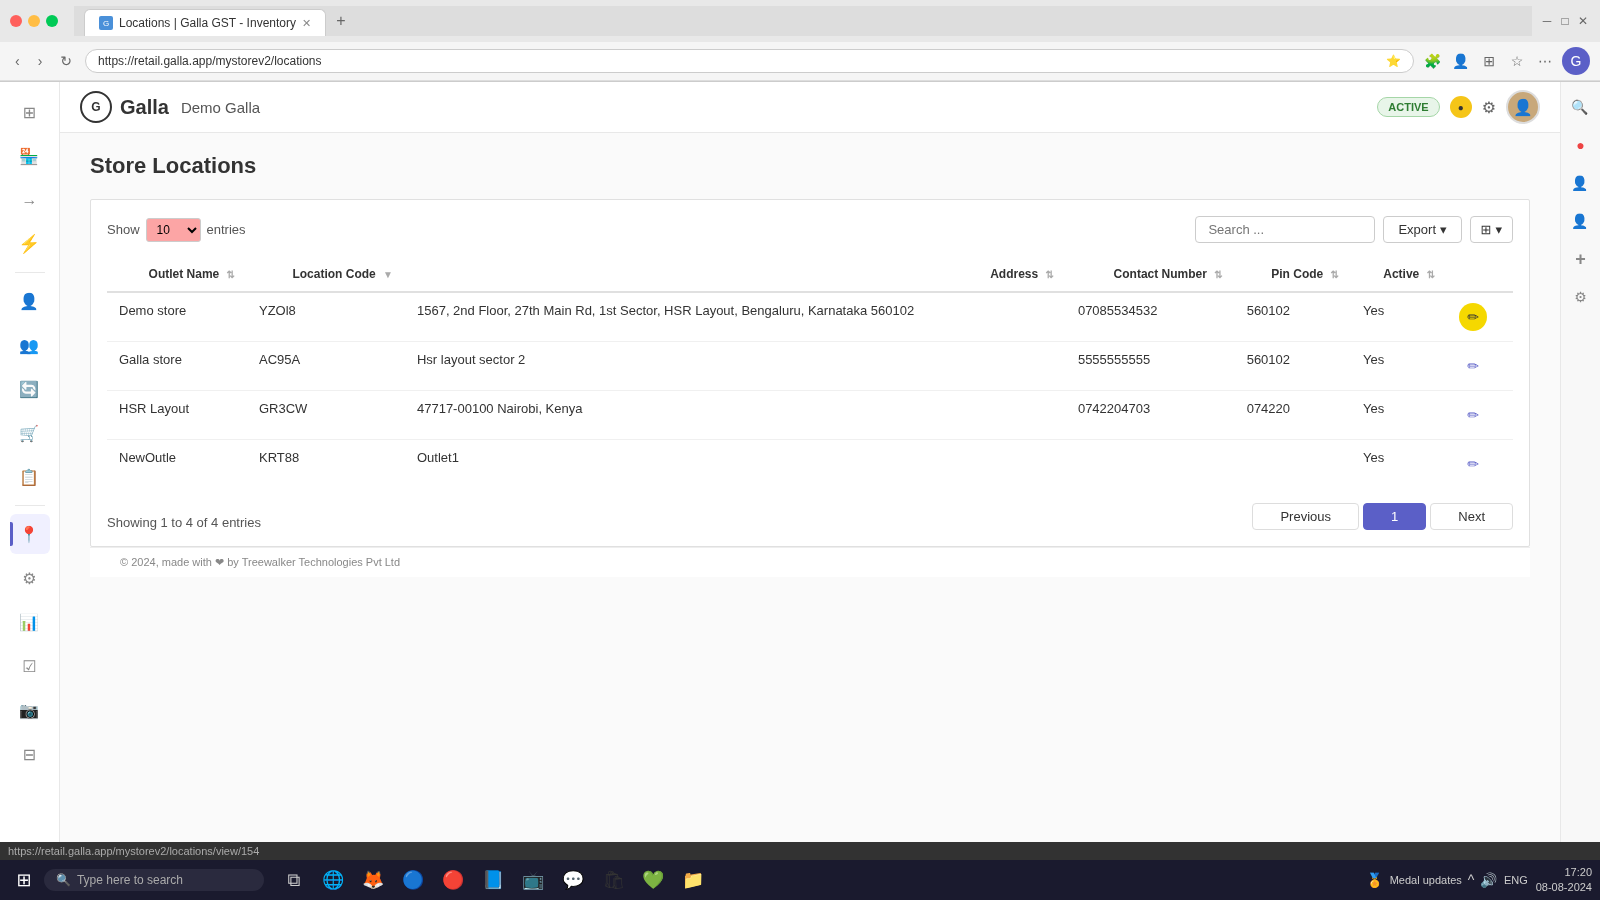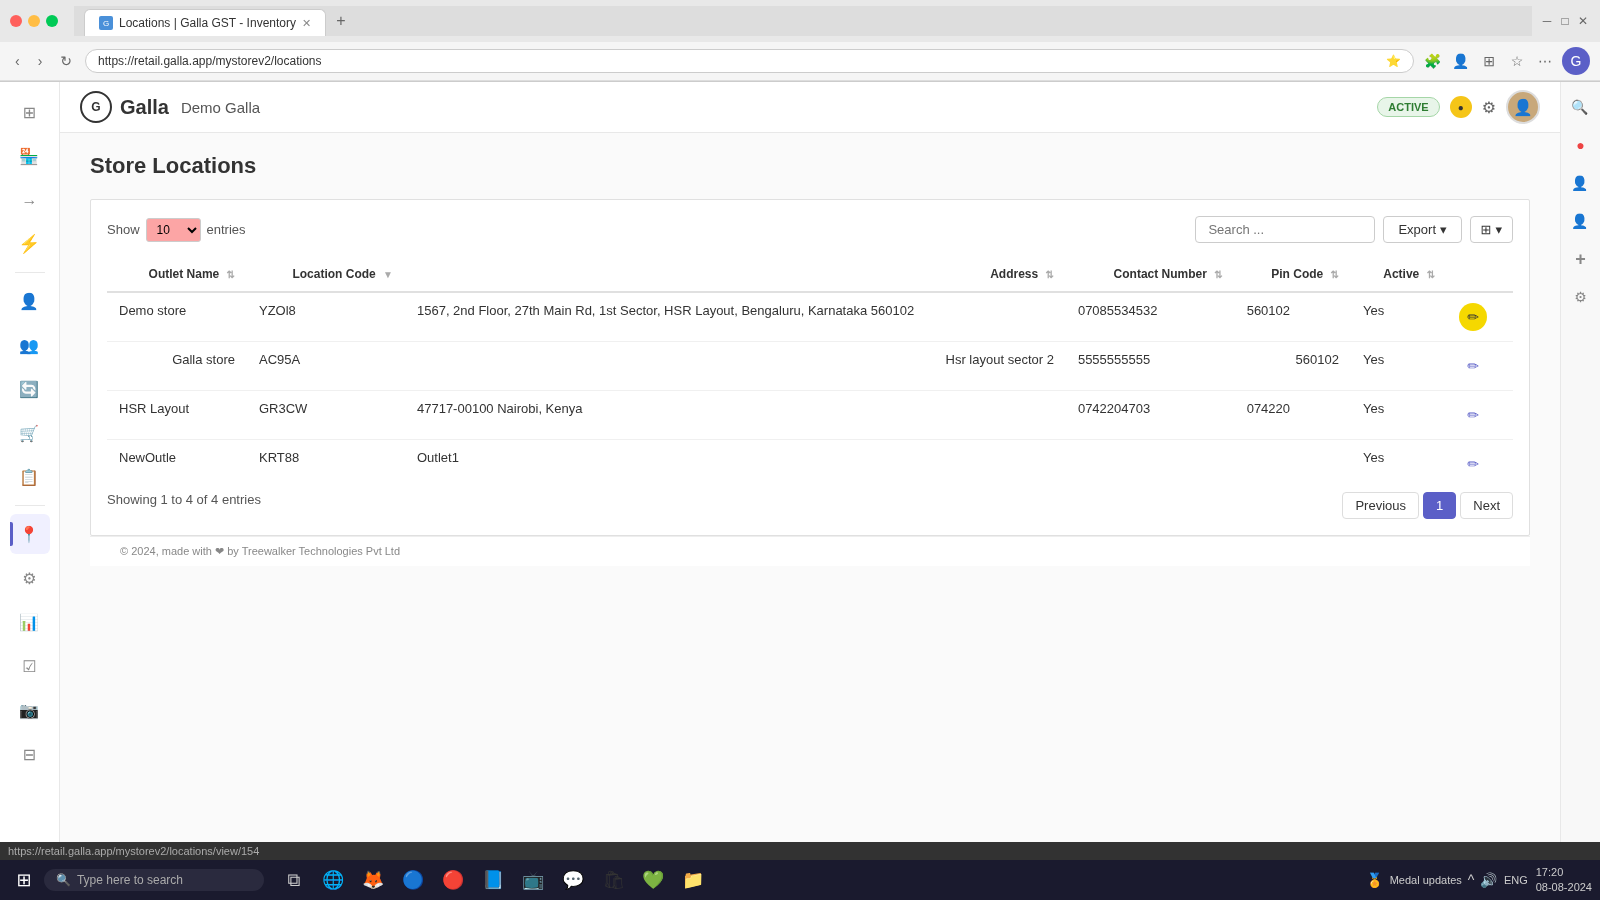--- a/index.html
+++ b/index.html
@@ -73,44 +73,44 @@
     .search-input { padding: 5px 12px; border: 1px solid #ccc; border-radius: 4px; font-size: 13px; width: 180px; color: #999; }
     .export-btn { display: flex; align-items: center; gap: 4px; padding: 5px 14px; background: #fff; border: 1px solid #ccc; border-radius: 4px; cursor: pointer; font-size: 13px; color: #333; }
     .grid-view-btn { display: flex; align-items: center; gap: 4px; padding: 5px 10px; background: #fff; border: 1px solid #ccc; border-radius: 4px; cursor: pointer; font-size: 13px; color: #333; }
 
     
     .data-table { width: 100%; border-collapse: collapse; font-size: 13px; }
     .data-table th { text-align: right; padding: 10px 12px; border-bottom: 2px solid #e0e0e0; color: #333; font-weight: bold; font-size: 12px; white-space: nowrap; cursor: pointer; }
     .data-table th .sort-icon { color: #aaa; font-size: 10px; margin-left: 4px; }
     .data-table td { padding: 10px 12px; border-bottom: 1px solid #f0f0f0; color: #333; vertical-align: top; }
     .data-table tr:last-child td { border-bottom: none; }
-    .link-cell { color: #5b5fc7; cursor: pointer; text-align: right; }
+    .link-cell { color: #5b5fc7; cursor: pointer; }
     .edit-btn { width: 28px; height: 28px; border-radius: 50%; background: transparent; border: none; cursor: pointer; display: flex; align-items: center; justify-content: center; color: #5b5fc7; font-size: 14px; }
     .edit-btn.highlighted { background: #f5d800; color: #333; }
 
     
-    .table-footer { display: flex; align-items: flex-start; justify-content: space-between; margin-top: 4px; }
+    .table-footer { display: flex; align-items: flex-end; justify-content: space-between; margin-top: 15px; }
     .showing-text { font-size: 13px; color: #555; }
     .pagination { display: flex; align-items: center; gap: 4px; }
-    .page-btn { padding: 5px 12px; border: 1px solid #ddd; border-radius: 4px; background: #fff; cursor: pointer; font-size: 13px; color: #333; }
+    .page-btn { padding: 5px 27px; border: 1px solid #ddd; border-radius: 4px; background: #fff; cursor: pointer; font-size: 13px; color: #333; }
     .page-btn.active { background: #5b5fc7; color: #fff; border-color: #5b5fc7; }
 
     
     .app-footer { padding: 8px 30px; font-size: 11px; color: #888; border-top: 1px solid #eee; background: #fff; }
 
     
     .taskbar { height: 40px; background: #1a1a2e; display: flex; align-items: center; padding: 0 8px; gap: 4px; position: fixed; bottom: 0; left: 0; width: 1600px; }
     .taskbar-start { width: 32px; height: 32px; display: flex; align-items: center; justify-content: center; color: #fff; font-size: 18px; cursor: pointer; }
     .taskbar-search { display: flex; align-items: center; gap: 6px; background: #2a2a3e; border-radius: 16px; padding: 4px 12px; color: #aaa; font-size: 12px; width: 220px; cursor: pointer; }
     .taskbar-apps { display: flex; gap: 4px; margin-left: 8px; }
     .taskbar-app { width: 36px; height: 36px; display: flex; align-items: center; justify-content: center; border-radius: 4px; cursor: pointer; font-size: 18px; }
     .taskbar-right { margin-left: auto; display: flex; align-items: center; gap: 8px; color: #ccc; font-size: 11px; }
     .sys-tray { display: flex; gap: 6px; align-items: center; }
     .sys-icon { font-size: 14px; cursor: pointer; }
-    .taskbar-time { text-align: left; line-height: 1.4; }
+    .taskbar-time { text-align: right; line-height: 1.4; }
 
     
     .status-bar { height: 18px; background: #323232; display: flex; align-items: center; padding: 0 8px; font-size: 11px; color: #ccc; position: fixed; bottom: 40px; left: 0; width: 1600px; }
     .status-url { color: #aaa; }
   </style>
 </head>
 <body>
 
 <div class="browser-chrome">
 

